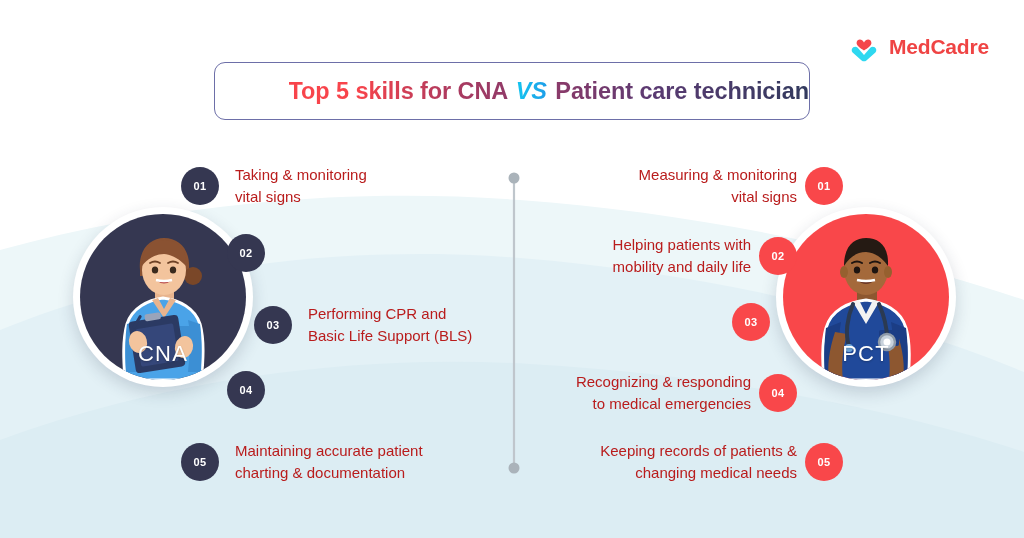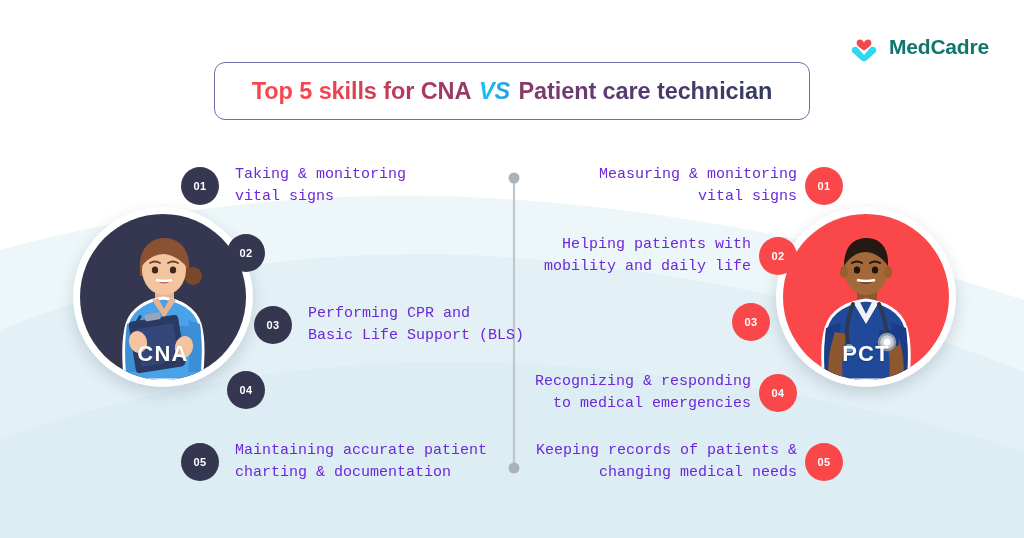--- a/index.html
+++ b/index.html
@@ -31,36 +31,36 @@
     left: 848px; top: 30px;
     display: flex;
     align-items: center;
     gap: 9px;
     z-index: 5;
   }
   .logo-mark { width: 32px; height: 32px; position: relative; display:block; }
   .logo-text {
     font-size: 21px;
     font-weight: bold;
-    color: #0f766e;
+    color: #ef4444;
     letter-spacing: -0.2px;
     line-height: 1;
   }
 
   
   .title-box {
     position: absolute;
     left: 214px; top: 62px;
     width: 596px; height: 58px;
     border: 1.6px solid #6D6FA8;
     border-radius: 11px;
     background: #ffffff;
     display: flex;
     align-items: center;
-    justify-content: center;
+    justify-content: flex-end;
     z-index: 5;
   }
   .title-text {
     font-size: 23.5px;
     font-weight: bold;
     white-space: nowrap;
     letter-spacing: -0.1px;
   }
   .t-grad1 {
     background: linear-gradient(90deg,#F8444B 0%, #F8444B 30%, #B03A5E 70%, #8E3A69 100%);
@@ -108,21 +108,21 @@
   .avatar-pct  .avatar-inner { background: #F9474A; }
   .avatar-cna { left: 73px; top: 207px; }
   .avatar-pct { left: 776px; top: 207px; }
   .avatar-label {
     position: absolute;
     left: 0; right: 0;
     bottom: 20px;
     text-align: center;
     color: #ffffff;
     font-size: 22px;
-    font-weight: bold;
+    font-weight: normal;
     letter-spacing: 1.2px;
     z-index: 3;
     text-shadow: 0 1px 2px rgba(0,0,0,.25);
   }
   .avatar-art { position: absolute; left: 0; top: 0; width: 166px; height: 166px; }
 
   
   .divider {
     position: absolute;
     left: 508px; top: 172px;
@@ -151,23 +151,22 @@
     align-items: center;
     justify-content: center;
     letter-spacing: .3px;
   }
   .num-dark { background: #353751; }
   .num-red  { background: #F9474A; }
 
   .skill-text {
     font-size: 15px;
     line-height: 1.45;
-    color: #6d28d9;
+    color: #b91c1c;
     white-space: pre-line;
-    font-family: Liberation Mono, monospace;
   }
   .skill-left  .skill-text { margin-left: 16px; text-align: left; }
   .skill-right .skill-text { margin-right: 8px; text-align: right; }
 </style>
 </head>
 <body>
 
 <div id="canvas">
 
   <svg class="bg-waves" viewBox="0 0 1024 538" preserveAspectRatio="none">

